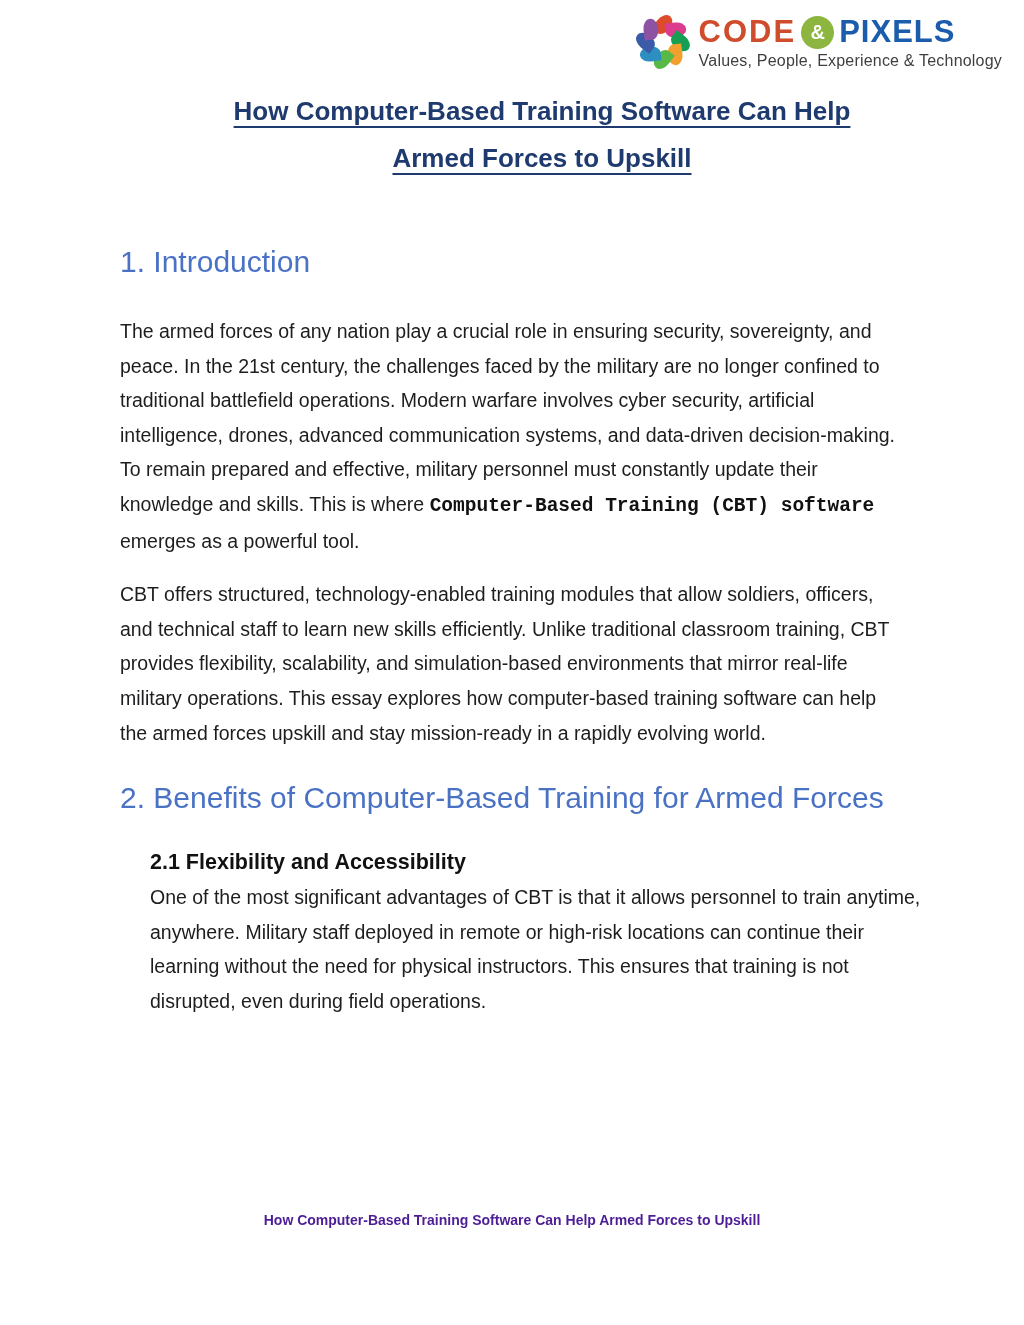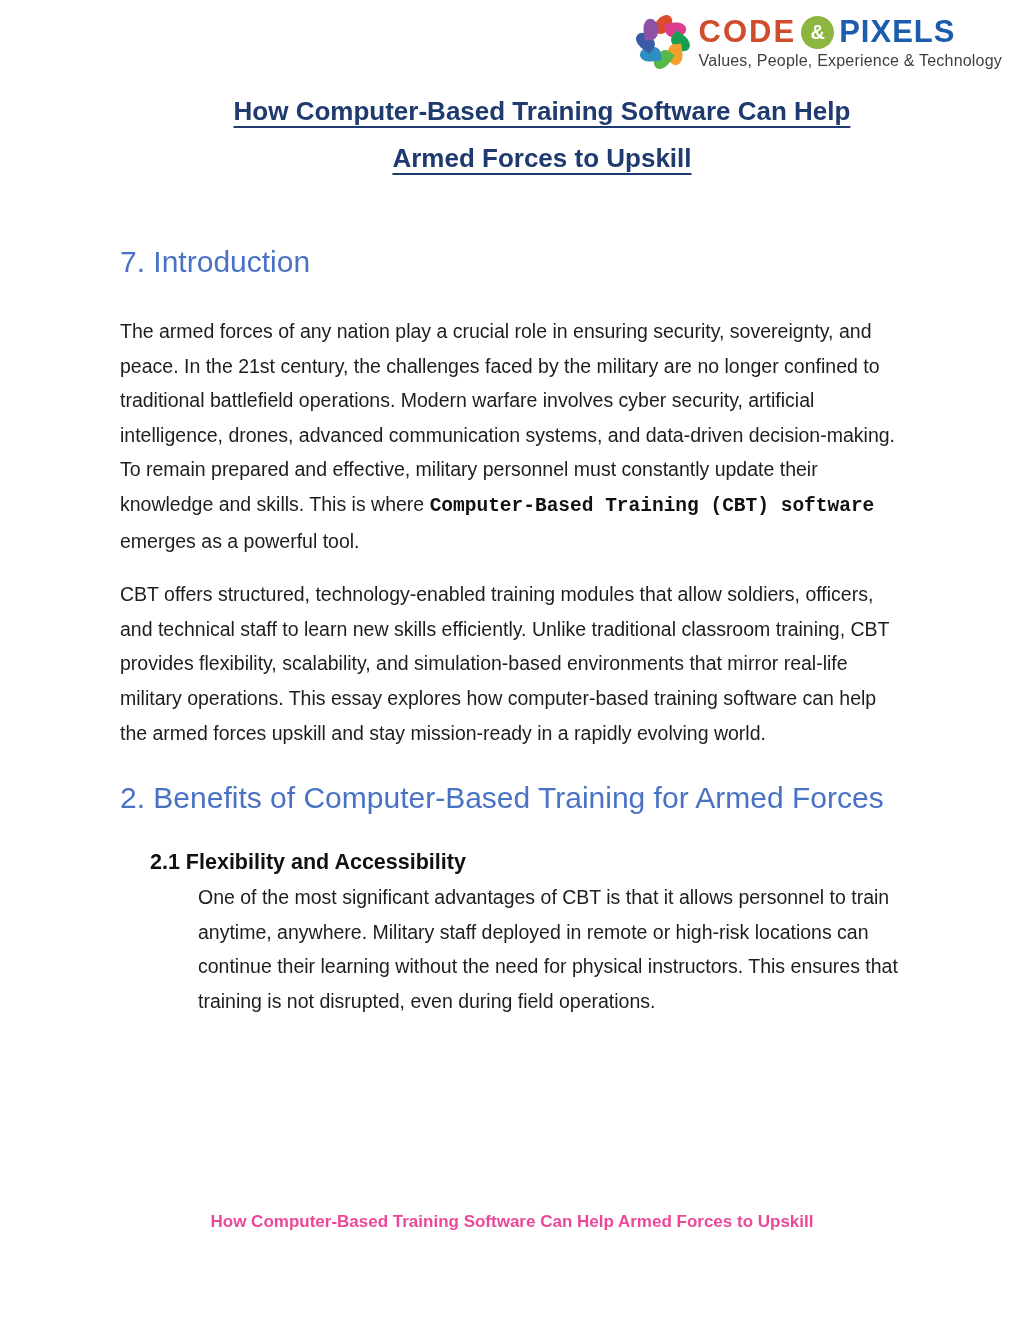--- a/index.html
+++ b/index.html
@@ -49,26 +49,26 @@
   .h2-benefits { margin-top:22px; }
   p.body-p { font-size:19.5px; line-height:34.6px; color:#1d1d1f; }
   .p1 { margin-top:26px; }
   .p2 { margin-top:19px; }
   .bold-inline { font-weight:bold; color:#111111;font-family:Liberation Mono, monospace; }
 
   .sub { margin-left:30px; margin-right:-28px; }
   .sub-h {
     margin-top:26px; font-size:21.5px; font-weight:bold; color:#111111;
   }
-  .sub p.body-p { margin-top:5px;margin-left:48px; }
+  .sub p.body-p { margin-top:5px; }
 
   
   .footer {
     position:absolute; left:0; right:0; top:1212px; text-align:center;
-    color:#ec4899; font-weight:bold; font-size:17px;
+    color:#4c1d95; font-weight:bold; font-size:14px;
   }
 </style>
 </head>
 <body>
 
 <div class="page">
 
   <div class="logo-row">
     <div class="logo">
       <div class="pinwheel">
@@ -110,21 +110,21 @@
     </div>
   </div>
 
   <h1 class="doc-title">
     <span class="t-line">How Computer-Based Training Software Can Help</span><br>
     <span class="t-line">Armed Forces to Upskill</span>
   </h1>
 
   <div class="content">
 
-    <h2 class="h-blue h1-intro">7. Introduction</h2>
+    <h2 class="h-blue h1-intro">1. Introduction</h2>
 
     <p class="body-p p1"><span>The armed forces of any nation play a crucial role in ensuring security, sovereignty, and peace. In the 21st century, the challenges faced by the military are no longer confined to traditional battlefield operations. Modern warfare involves cyber security, artificial intelligence, drones, advanced communication systems, and data-driven decision-making. To remain prepared and effective, military personnel must constantly update their knowledge and skills. This is where </span><span class="bold-inline">Computer-Based Training (CBT) software</span><span> emerges as a powerful tool.</span></p>
 
     <p class="body-p p2">CBT offers structured, technology-enabled training modules that allow soldiers, officers, and technical staff to learn new skills efficiently. Unlike traditional classroom training, CBT provides flexibility, scalability, and simulation-based environments that mirror real-life military operations. This essay explores how computer-based training software can help the armed forces upskill and stay mission-ready in a rapidly evolving world.</p>
 
     <h2 class="h-blue h2-benefits">2. Benefits of Computer-Based Training for Armed Forces</h2>
 
     <div class="sub">
       <h3 class="sub-h">2.1 Flexibility and Accessibility</h3>
       <p class="body-p">One of the most significant advantages of CBT is that it allows personnel to train anytime, anywhere. Military staff deployed in remote or high-risk locations can continue their learning without the need for physical instructors. This ensures that training is not disrupted, even during field operations.</p>

